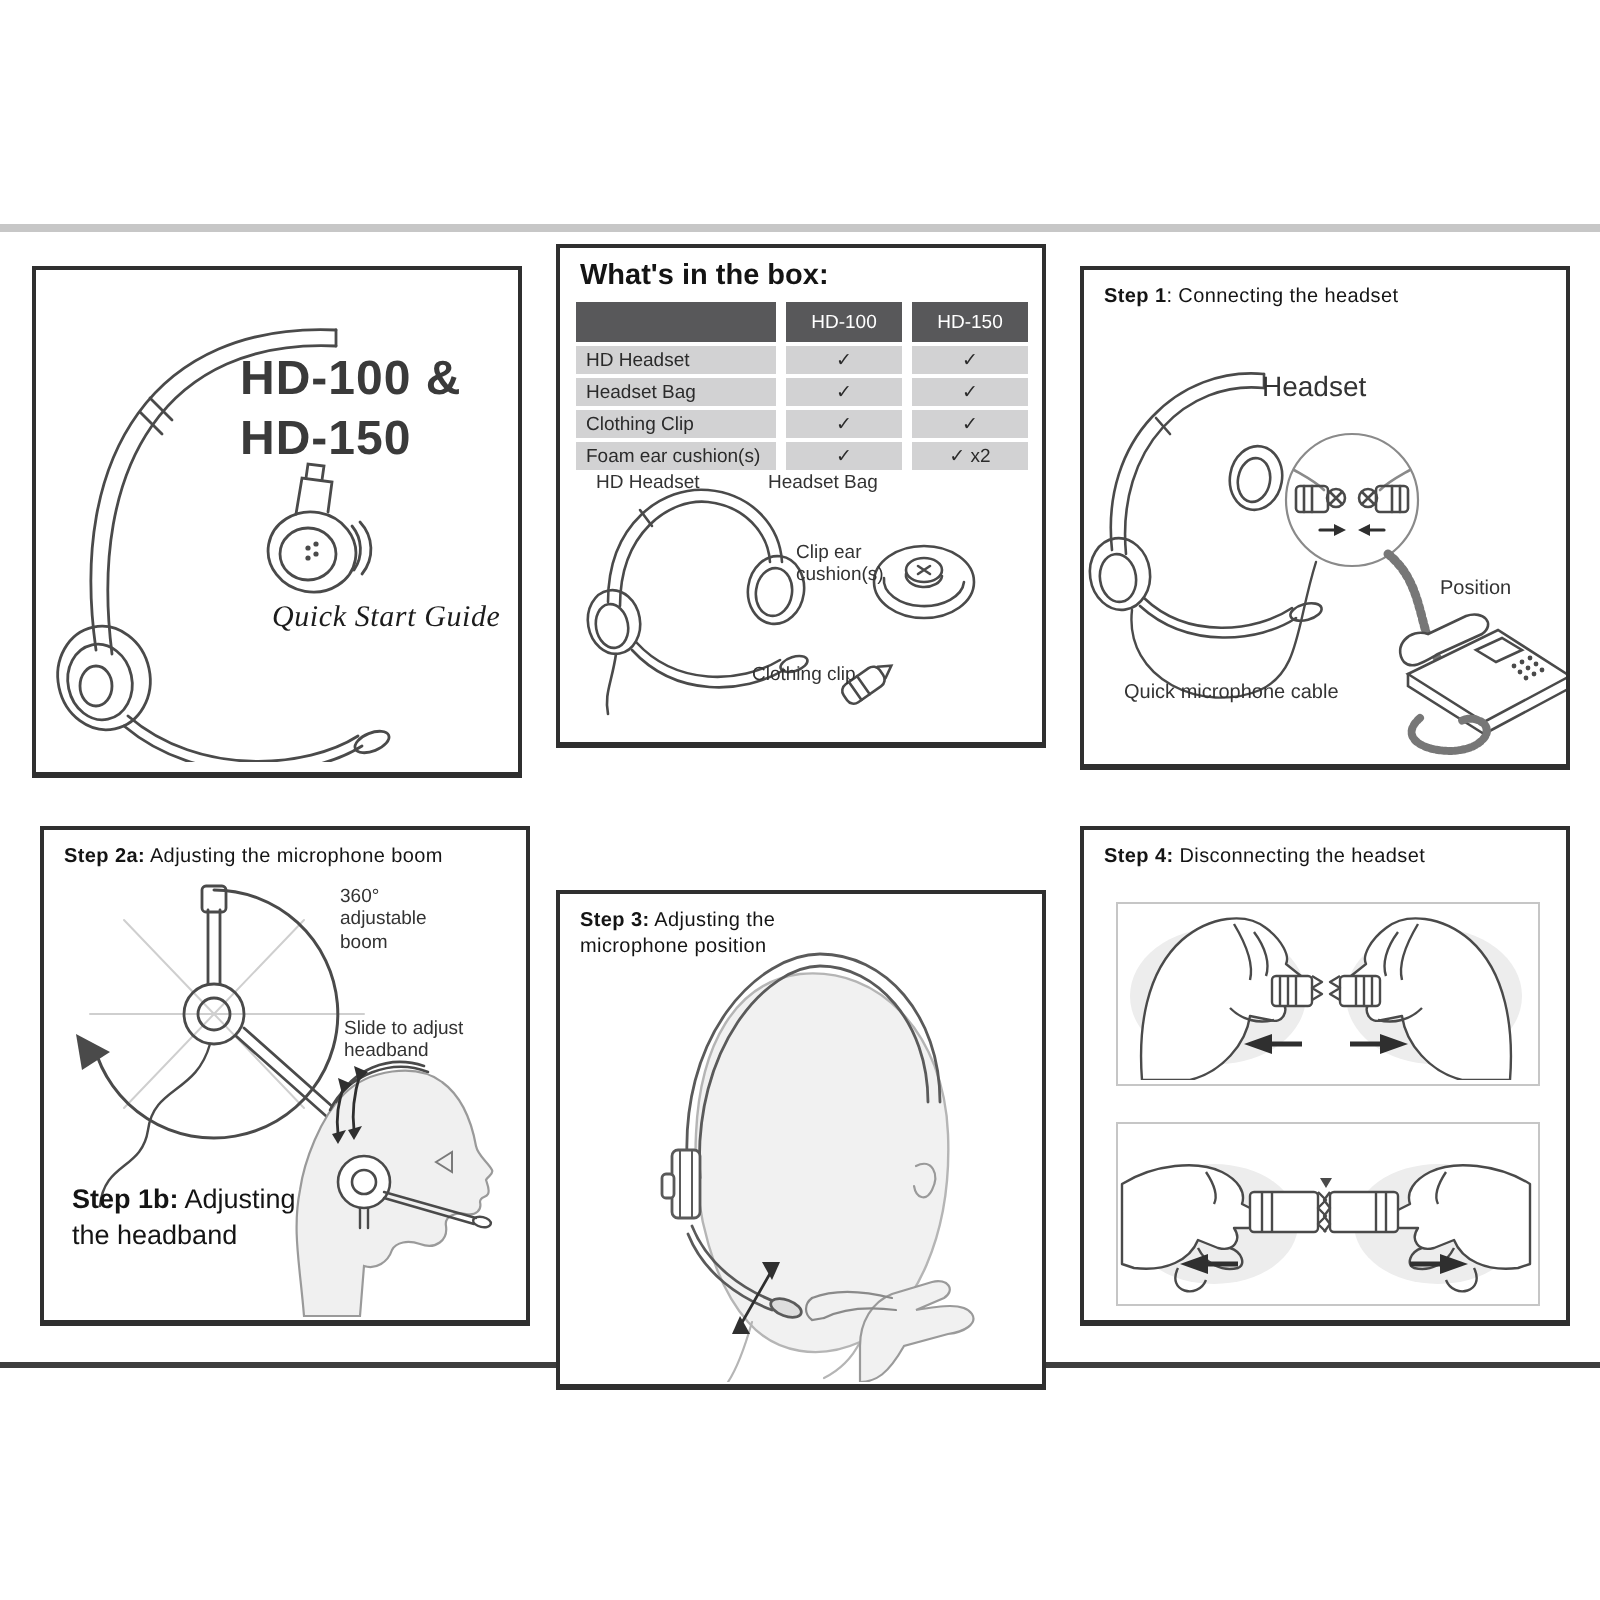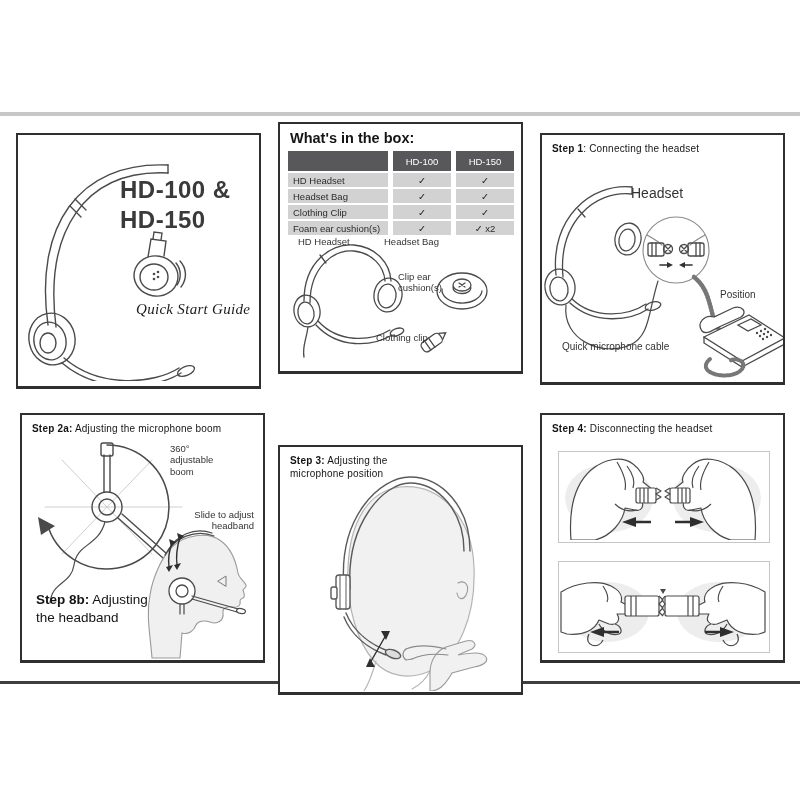--- a/index.html
+++ b/index.html
@@ -254,23 +254,23 @@
             <polygon points="144,152 151,150 147,157"></polygon>
           <polygon points="155,118 162,121 157,126"></polygon>
             <polygon points="152,150 159,148 155,155"></polygon>
         </g>
       </g>
     </g>
   </svg>
   <div class="lbl" style="left:148px;top:28px">360°
 adjustable
 boom</div>
-  <div class="lbl" style="left:150px;top:94px;width:82px;text-align:right">Slide to adjust
+  <div class="lbl" style="left:150px;top:94px;width:82px;">Slide to adjust
 headband</div>
-  <div class="s2b"><span class="b">Step 8b:</span><span> Adjusting
+  <div class="s2b"><span class="b">Step 1b:</span><span> Adjusting
 the headband</span></div>
 </div>
 
 <div id="p5" class="panel">
   <div class="ptitle"><span class="b">Step 3:</span><span> Adjusting the
 microphone position</span></div>
   <svg class="abs" style="left:0;top:0" width="241" height="244" viewBox="0 0 241 244">
     <g fill="none" stroke-linecap="round">
       <g>
         <path d="M120,40 C160,36 192,70 194,120 C196,170 178,210 150,224 C130,233 108,230 94,214 C78,196 66,160 68,120 C70,75 88,44 120,40 Z" fill="#f1f1f1" stroke="#b5b5b5" stroke-width="1.2"></path>

